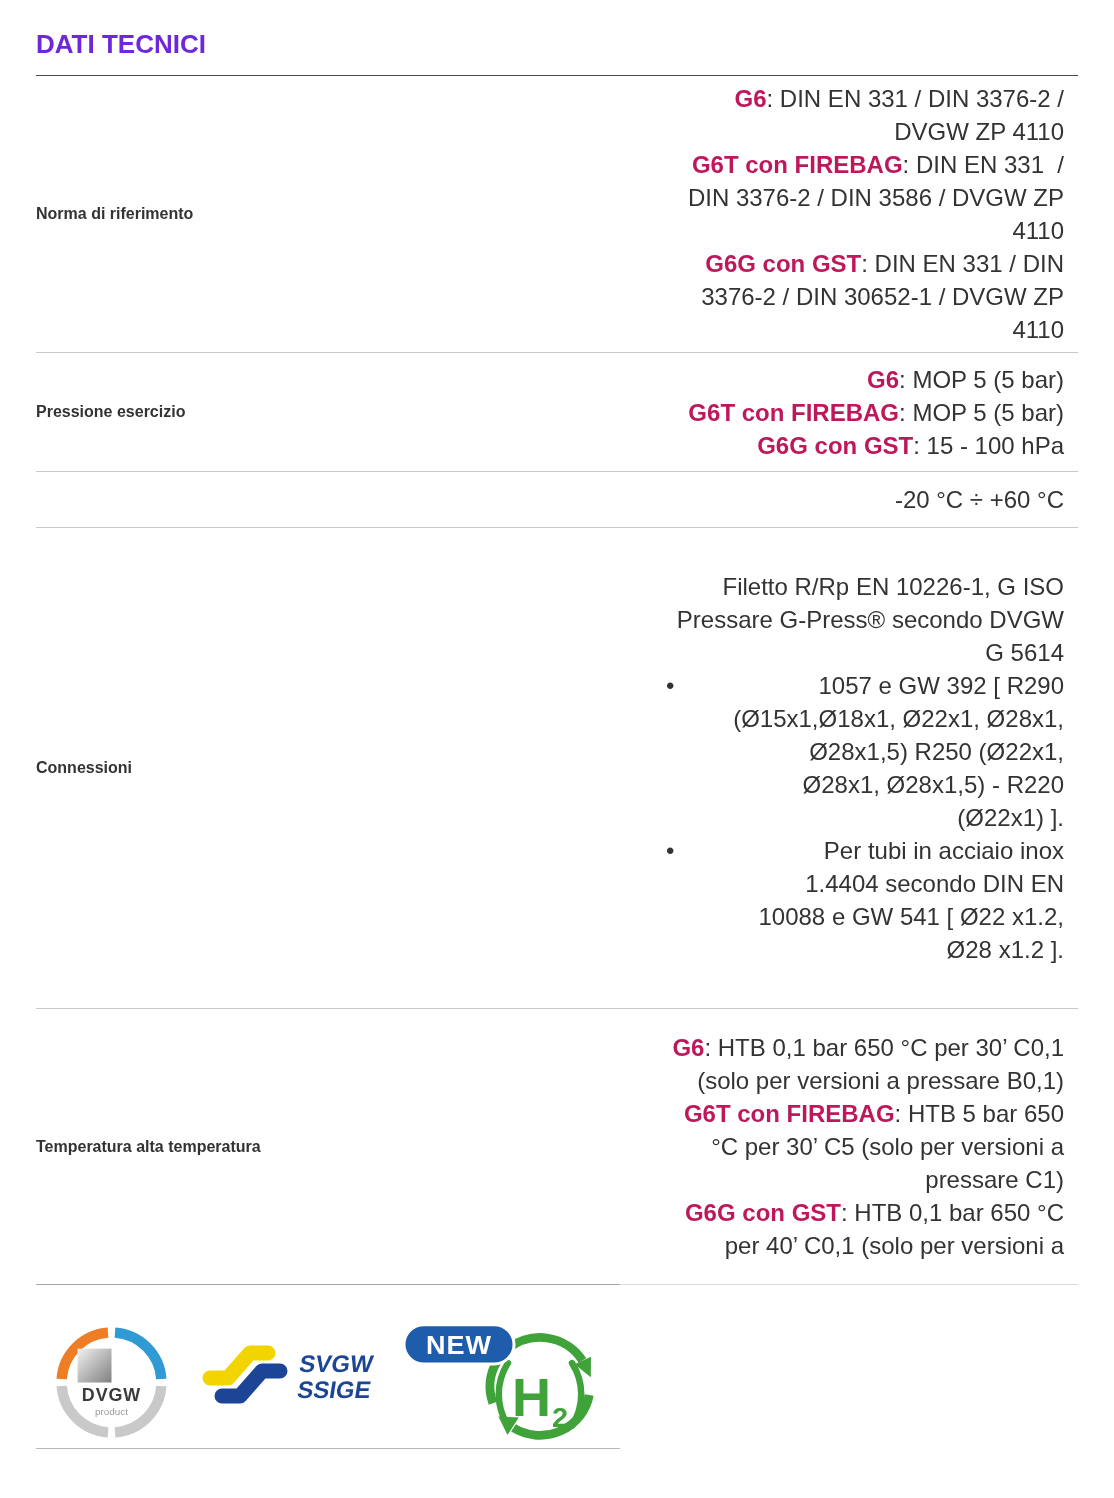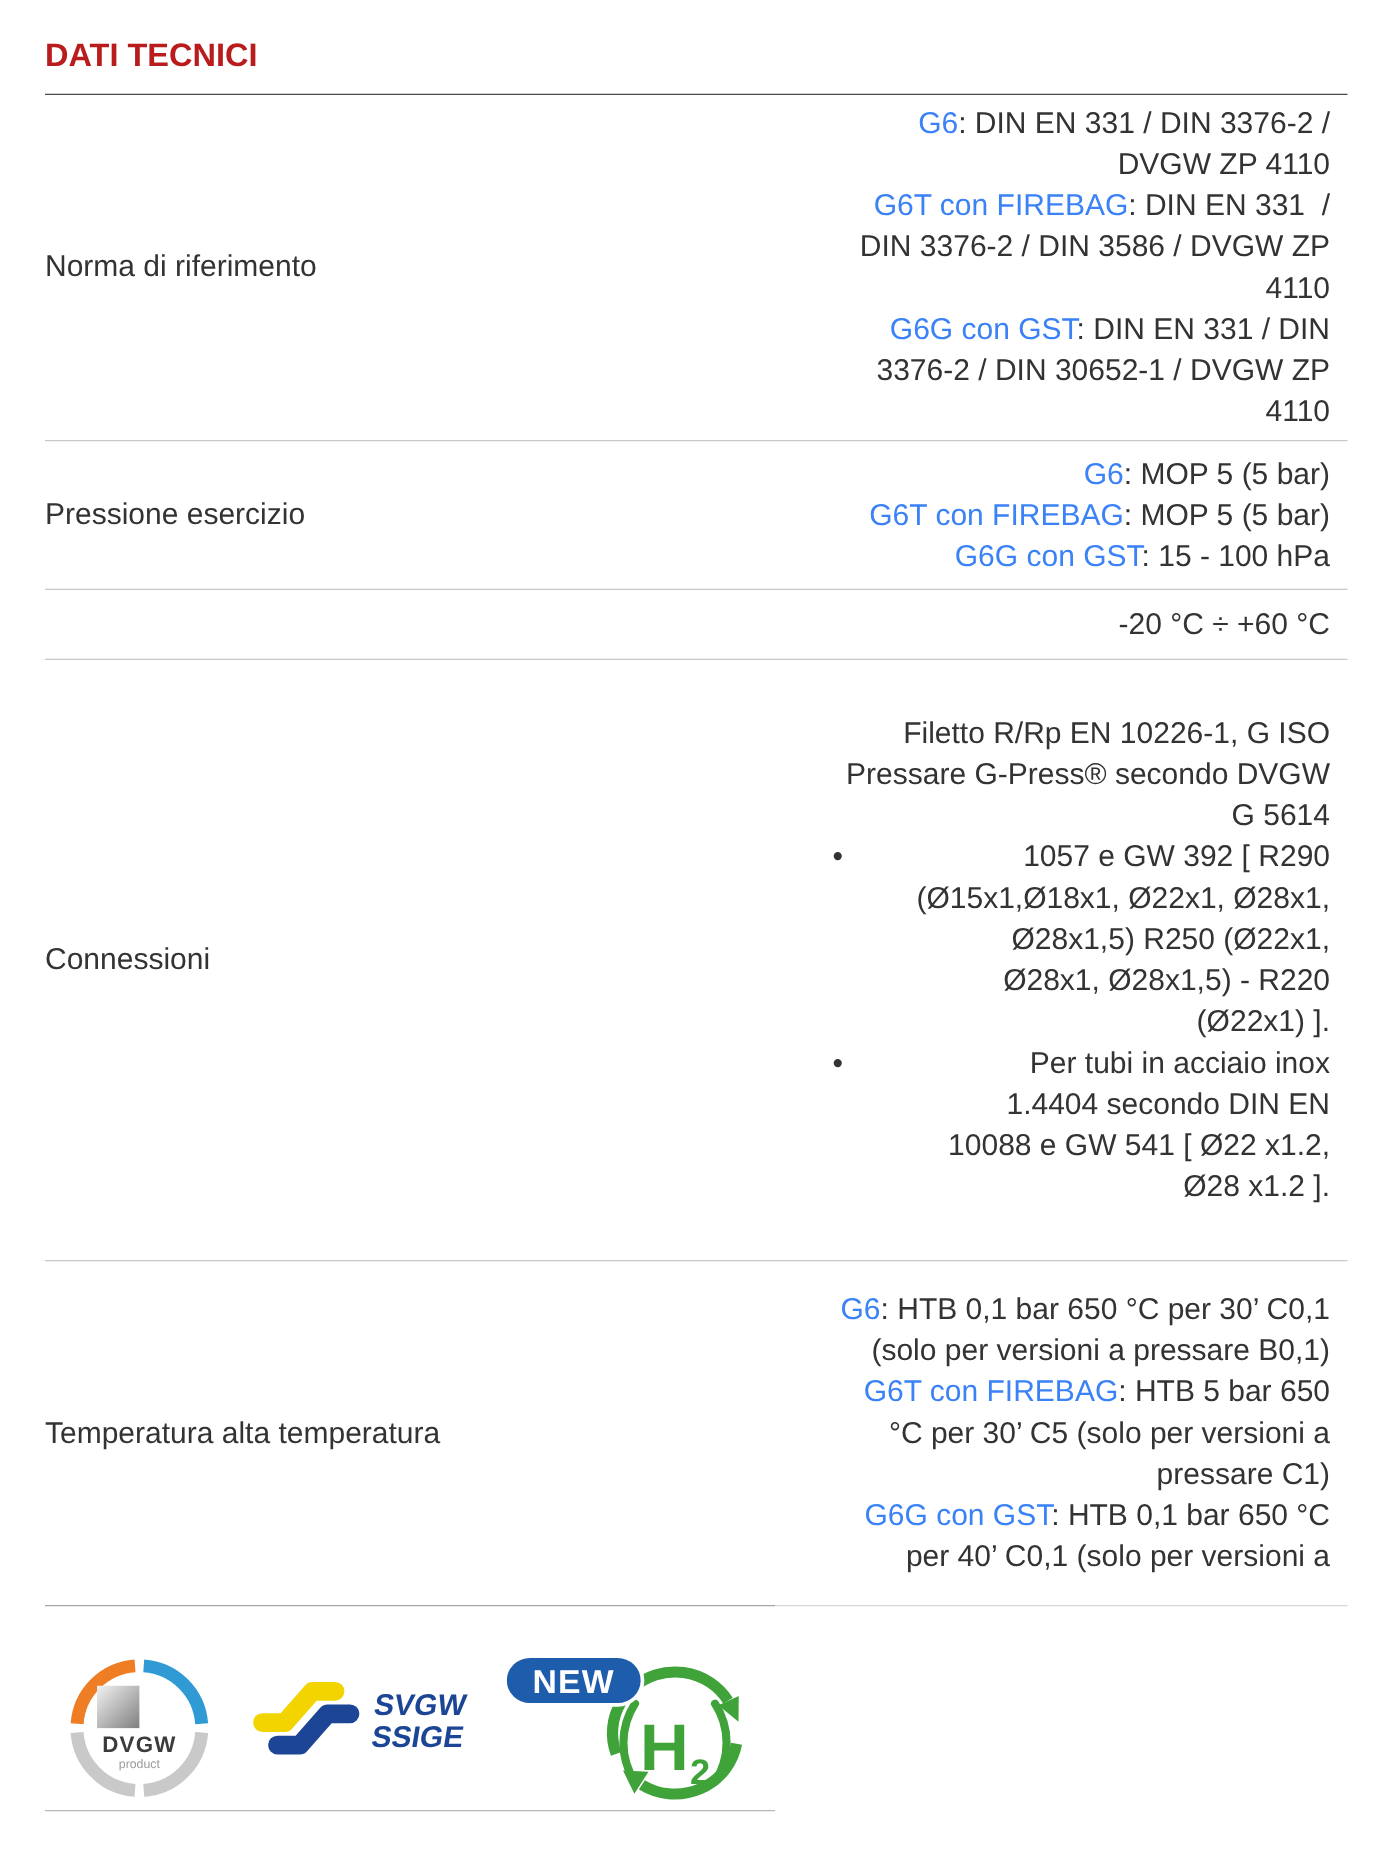--- a/index.html
+++ b/index.html
@@ -5,41 +5,41 @@
   html,body{margin:0;padding:0;background:#ffffff;}
   body{
     width:1114px;height:1498px;overflow:hidden;
     font-family:"Liberation Sans","DejaVu Sans",sans-serif;
     color:#333333;
     -webkit-font-smoothing:antialiased;
   }
   .page{padding:0 36px;width:1042px;}
   .page-title{
     margin:0;padding:31px 0 18px 0;
-    font-size:26px;line-height:26px;font-weight:bold;color:#b91c1c;
+    font-size:26px;line-height:26px;font-weight:bold;color:#6d28d9;
     border-bottom:1px solid #4a4a4a;
     box-sizing:border-box;height:76px;
   }
   .trow{
     display:flex;align-items:center;
     border-bottom:1px solid #c9c9c9;
     box-sizing:border-box;
   }
   .trow.no-border{border-bottom:none;}
   .cell-label{
     flex:0 0 584px;width:584px;
-    font-weight:normal;font-size:24px;line-height:30px;color:#333333;
+    font-weight:bold;font-size:16px;line-height:30px;color:#333333;
   }
   .cell-value{
     flex:1;text-align:right;
     font-size:24px;line-height:33px;color:#333333;
     padding-left:40px;padding-right:14px;
   }
   .vline{white-space:nowrap;}
-  .vline b{font-weight:normal;color:#3b82f6;}
+  .vline b{font-weight:bold;color:#be185d;}
   .r-norma{min-height:277px;}
   .r-pressione{min-height:119px;}
   .r-temperatura{min-height:56px;}
   .r-connessioni{min-height:481px;}
   .r-resistenza{min-height:275px;}
   ul.bullets{margin:0;padding:0;list-style:none;}
   ul.bullets li{position:relative;}
   ul.bullets li .marker{
     position:absolute;left:6px;top:0;
     width:20px;text-align:left;color:#333;

